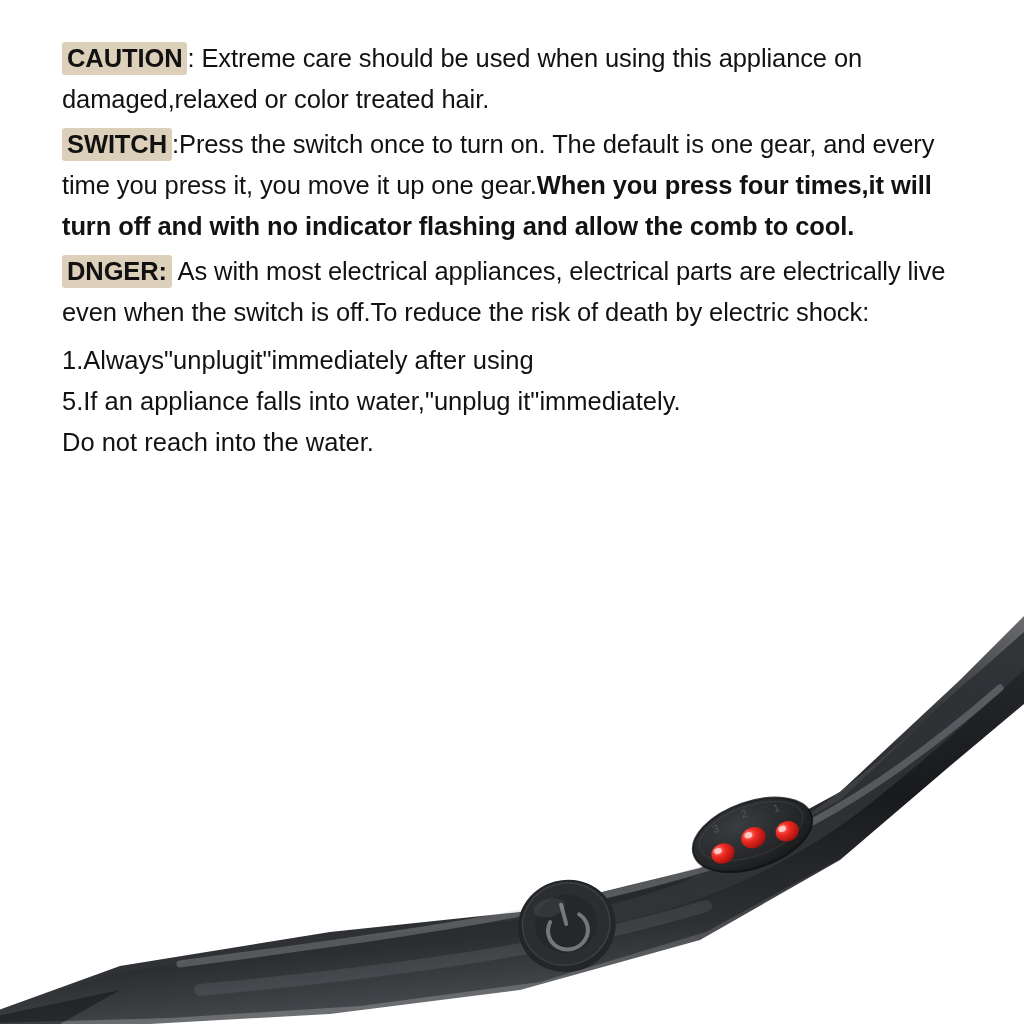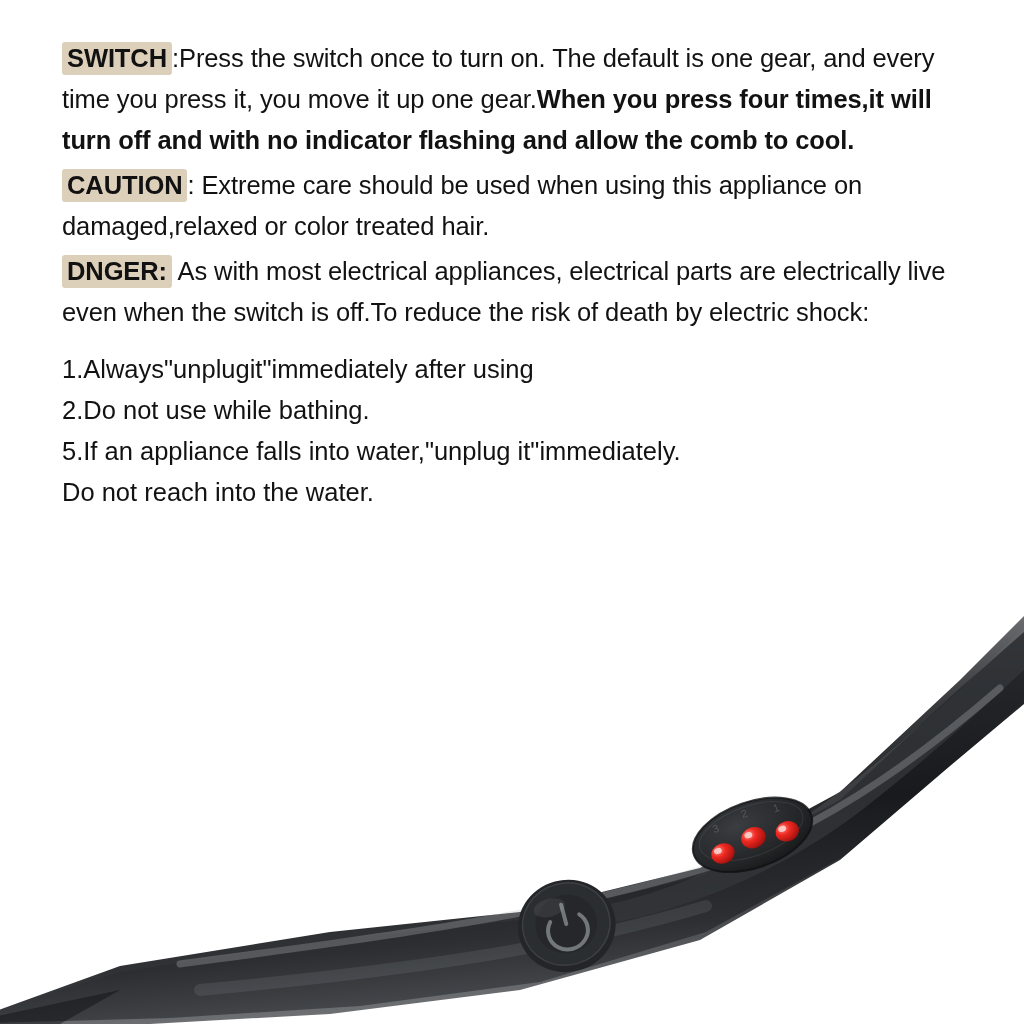--- a/index.html
+++ b/index.html
@@ -39,21 +39,21 @@
 
   .para {
     font-size: 25.5px;
     line-height: 41px;
     color: #121212;
     margin: 0 0 4px 0;
     letter-spacing: -0.1px;
   }
 
   .para.tight {
-    margin-bottom: 16px;
+    margin-bottom: 7px;
   }
 
   .tag {
     display: inline-block;
     background: #ddd0bb;
     color: #111;
     font-weight: bold;
     padding: 0 5px 1px 5px;
     border-radius: 3px;
     font-size: 25.5px;
@@ -163,28 +163,27 @@
       <ellipse cx="36" cy="26" rx="16" ry="9" fill="#ffffff" opacity="0.07"></ellipse>
     </g>
 
     <path d="M -40 504 L 120 470 L 60 504 Z" fill="#101113" opacity="0.5"></path>
   </svg>
 </div>
 
 <div id="instructions">
 
   <p class="para">
-    <span class="tag">SWITCH</span><span>:</span><span>Press the switch once to turn on. The default is one gear, and every time you press it, you move it up one gear.</span><span class="bold-run">When you press four times,it will turn off and with no indicator flashing and allow the comb to cool.</span>
+    <span class="tag">CAUTION</span><span>:</span><span> Extreme care should be used when using this appliance on damaged,relaxed or color treated hair.</span>
   </p>
 
   <p class="para">
-    <span class="tag">CAUTION</span><span>:</span><span> Extreme care should be used when using this appliance on damaged,relaxed or color treated hair.</span>
+    <span class="tag">SWITCH</span><span>:</span><span>Press the switch once to turn on. The default is one gear, and every time you press it, you move it up one gear.</span><span class="bold-run">When you press four times,it will turn off and with no indicator flashing and allow the comb to cool.</span>
   </p>
 
   <p class="para tight">
     <span class="tag">DNGER:</span><span></span><span> As with most electrical appliances, electrical parts are electrically live even when the switch is off.To reduce the risk of death by electric shock:</span>
   </p>
 
   <p class="list-line">1.Always"unplugit"immediately after using</p>
-  <p class="list-line">2.Do not use while bathing.</p>
   <p class="list-line narrow">5.If an appliance falls into water,"unplug it"immediately. Do not reach into the water.</p>
 
 </div>
 
 </body></html>

